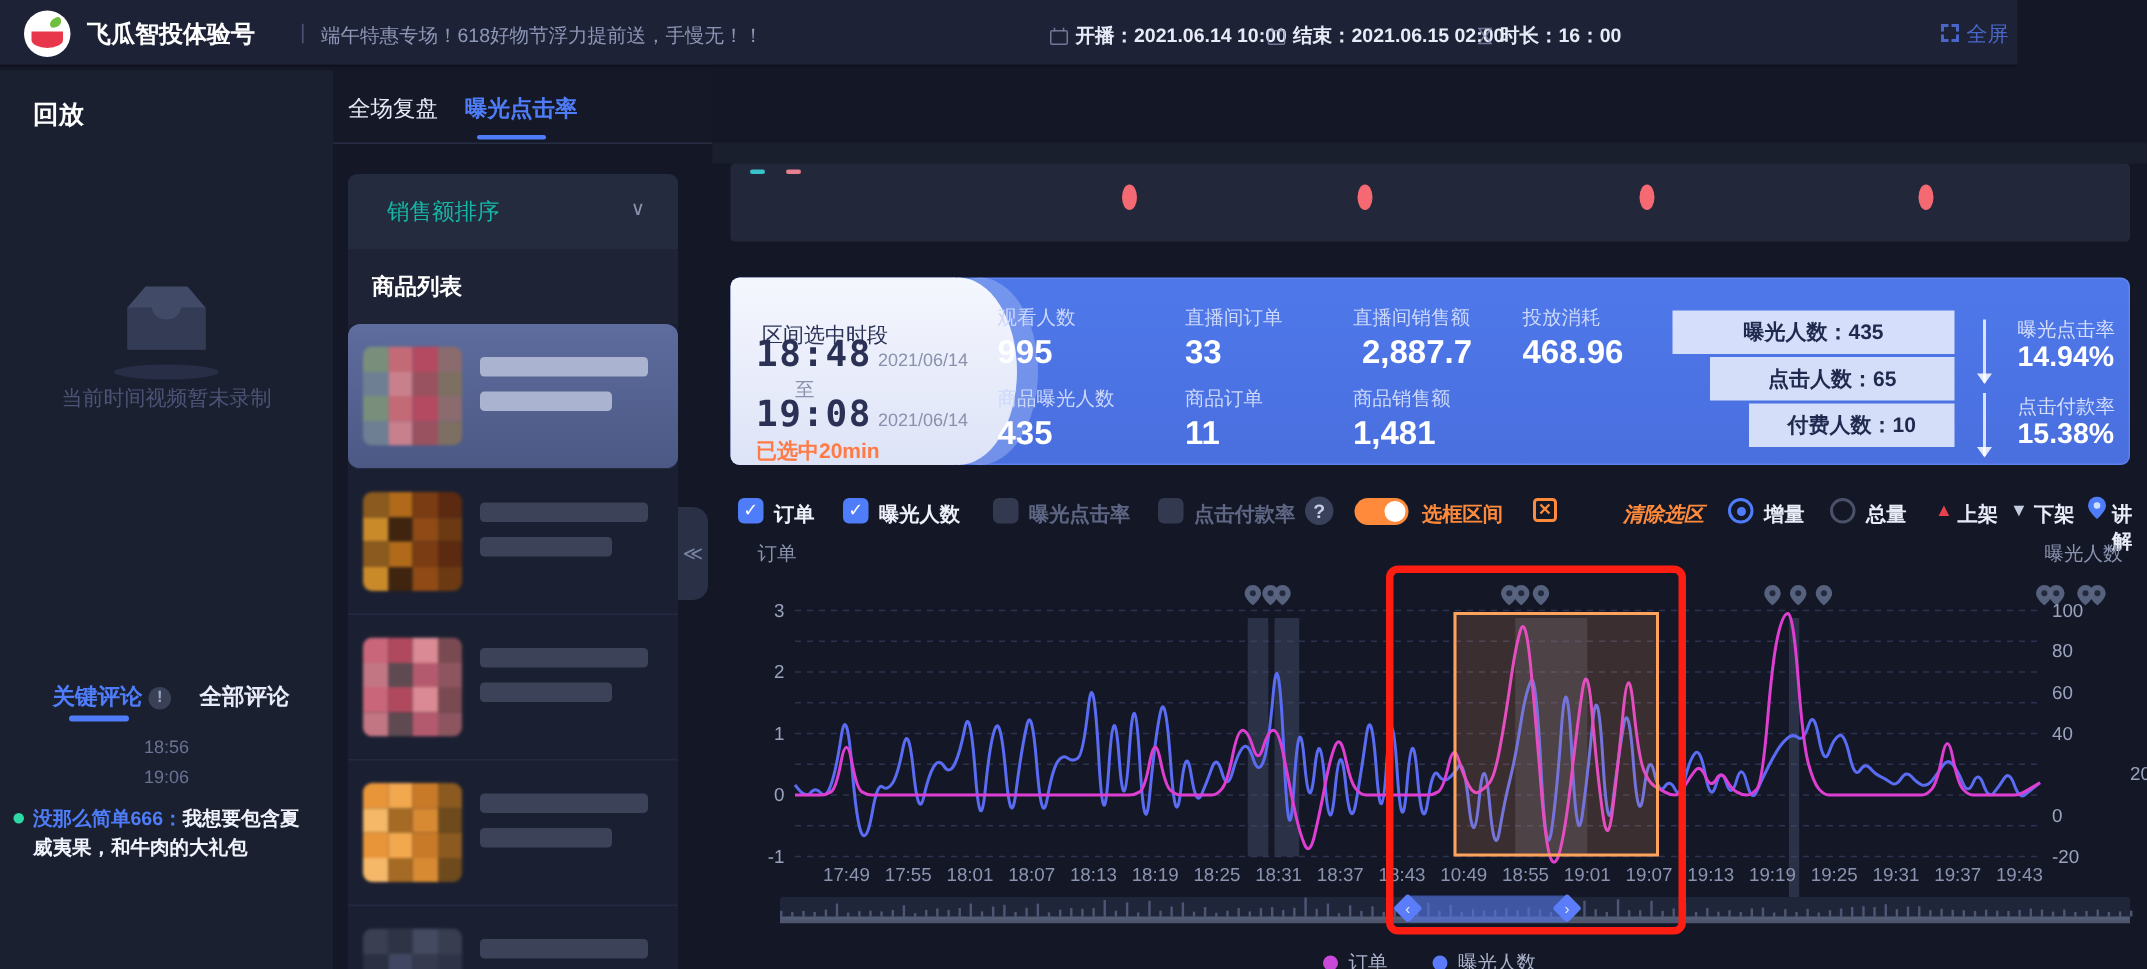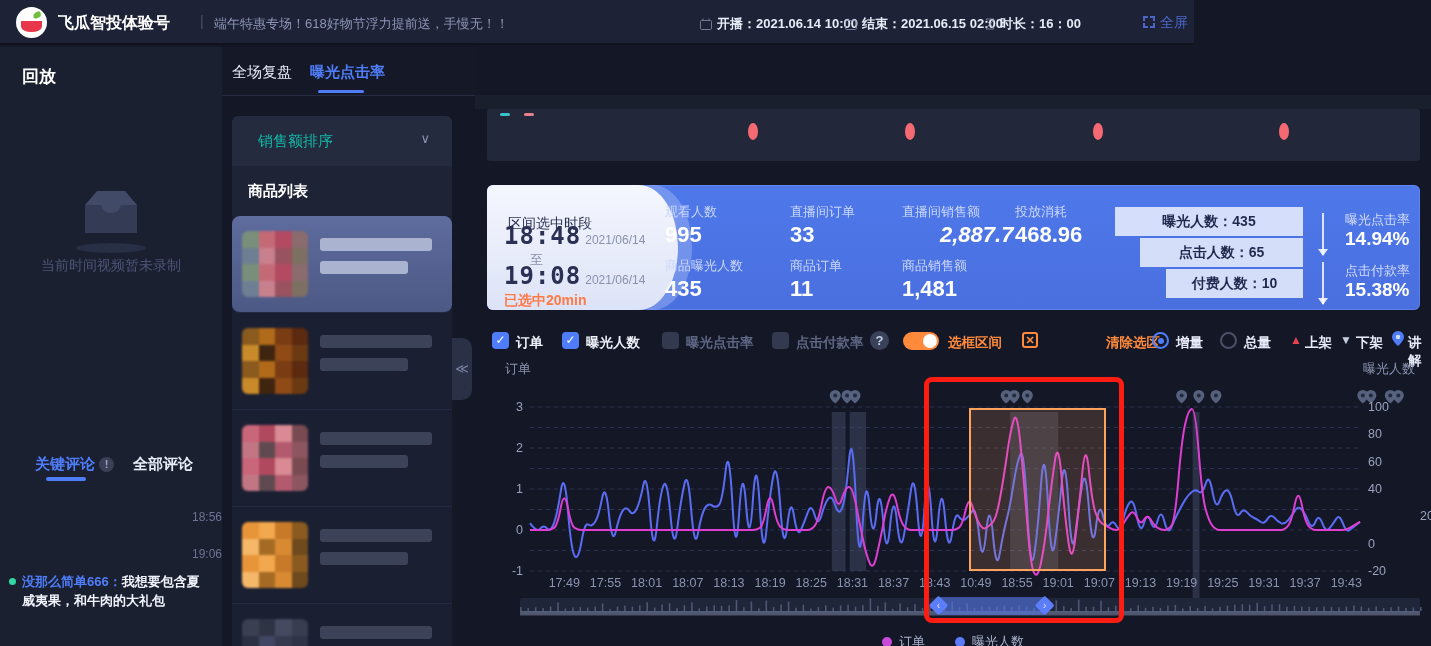--- a/index.html
+++ b/index.html
@@ -1,21 +1,21 @@
 <!DOCTYPE html>
 <html><head>
 <meta charset="utf-8">
 <style>
   * { margin:0; padding:0; box-sizing:border-box; }
   html,body { width:1431px; height:646px; overflow:hidden; background:#141826;
     font-family:"Liberation Sans", sans-serif; color:#dfe4f2; }
   .abs { position:absolute; }
 
   
-  #topbar { position:absolute; left:0; top:0; width:1194px; height:45px; background:#1d2236;
+  #topbar { position:absolute; left:0; top:0; width:1345px; height:45px; background:#1d2236;
     border-bottom:2px solid #10131e; }
   #logo { position:absolute; left:16px; top:7px; width:31px; height:31px; border-radius:50%;
     background:#fff; overflow:hidden; }
   #logo .melon { position:absolute; left:5px; top:14px; width:21px; height:11px;
     background:#e8374a; border-radius:0 0 21px 21px / 0 0 11px 11px; }
   #logo .leaf { position:absolute; left:17px; top:5px; width:8px; height:6px; background:#6fbe3e;
     border-radius:70% 30% 60% 40%; transform:rotate(-20deg); }
   .tb-title { position:absolute; left:58px; top:13px; font-size:16px; font-weight:bold; color:#fff; }
   .tb-div { position:absolute; left:200px; top:13px; color:#4a5270; font-size:14px; }
   .tb-sub { position:absolute; left:214px; top:15px; font-size:13px; color:#8d96b6; }
@@ -36,21 +36,21 @@
   #empty-shadow { position:absolute; left:76px; top:196px; width:70px; height:10px; border-radius:50%; background:#272e45; }
   #empty-text { position:absolute; left:0; top:210px; width:222px; text-align:center; font-size:14px; color:#4c5476; }
   #comment-tabs { position:absolute; left:0; top:400px; width:222px; }
   .ctab { position:absolute; top:8px; font-size:15px; font-weight:bold; }
   #ctab-key { left:35px; color:#4f7df9; }
   #ctab-all { left:133px; color:#e8ecf8; }
   .info-ico { display:inline-block; width:15px; height:15px; border-radius:50%; background:#3a4157;
     color:#9ba4c2; font-size:11px; text-align:center; line-height:15px; font-weight:bold; vertical-align:1px; margin-left:4px; }
   #ctab-underline { position:absolute; left:46px; top:30px; width:40px; height:4px; border-radius:2px; background:#4f7df9; }
   #comment-list { position:absolute; left:0; top:440px; width:222px; }
-  .c-time { text-align:right; font-size:12px; color:#6b7394; margin:23px 0 6px; }
+  .c-time { text-align:center; font-size:12px; color:#6b7394; margin:4px 0 6px; }
   .c-item { position:relative; padding:5px 12px 5px 22px; font-size:13px; line-height:19px; color:#f0f3fb; font-weight:bold; }
   .c-item .dot { position:absolute; left:9px; top:11px; width:7px; height:7px; border-radius:50%; background:#2ed9a3; }
   .c-name { color:#4f7df9; }
 
   
   #mid-tabs { position:absolute; left:222px; top:47px; width:253px; height:48px; background:#151927; }
   #tab-full { position:absolute; left:10px; top:16px; font-size:15px; color:#e6e9f5; cursor:pointer; }
   #tab-product { position:absolute; left:88px; top:16px; font-size:15px; font-weight:bold; color:#4f7df9; cursor:pointer; }
   #tab-underline { position:absolute; left:96px; top:43px; width:46px; height:3px; border-radius:2px; background:#4f7df9; }
   #mid-divider { position:absolute; left:222px; top:95px; width:253px; height:1px; background:#262c42; }
@@ -113,21 +113,21 @@
   .cbox.off { background:#333a50; }
   .clabel { position:absolute; top:334px; font-size:13.5px; font-weight:bold; cursor:pointer; }
   .clabel.on { color:#eef1fa; } .clabel.off { color:#5e6684; }
   #help-ico { position:absolute; left:870px; top:331px; width:19px; height:19px; border-radius:50%;
     background:#3a415a; color:#c6cde4; font-size:13px; font-weight:bold; text-align:center; line-height:19px; cursor:pointer; }
   #toggle { position:absolute; left:903px; top:332px; width:36px; height:18px; border-radius:9px; background:#ff8a3c; cursor:pointer; }
   #toggle .knob { position:absolute; right:2px; top:2px; width:14px; height:14px; border-radius:50%; background:#fff; }
   #toggle-label { position:absolute; left:948px; top:334px; font-size:13.5px; font-weight:bold; color:#ff8a3c; }
   #clear-ico { position:absolute; left:1022px; top:332px; width:16px; height:16px; border:2px solid #ff8a3c;
     border-radius:3px; color:#ff8a3c; font-size:11px; text-align:center; line-height:13px; font-weight:bold; cursor:pointer; }
-  #clear-label { position:absolute; left:1106px; top:334px; font-size:13.5px; font-weight:bold; color:#ff8a3c; cursor:pointer; }
+  #clear-label { position:absolute; left:1082px; top:334px; font-size:13.5px; font-weight:bold; color:#ff8a3c; cursor:pointer;font-style:italic; }
   .radio { position:absolute; top:332px; width:17px; height:17px; border-radius:50%; cursor:pointer; }
   .radio.sel { border:2px solid #4f7df9; } .radio.sel i { position:absolute; left:3.5px; top:3.5px; width:6px; height:6px;
     border-radius:50%; background:#4f7df9; }
   .radio.unsel { border:2px solid #4a5168; }
   .rlabel { position:absolute; top:334px; font-size:13.5px; font-weight:bold; color:#e8ecf8; }
   .mk { position:absolute; top:333px; font-size:12px; }
   .mklabel { position:absolute; top:334px; font-size:13.5px; font-weight:bold; color:#e8ecf8; }
 
   
   #axis-left-title { position:absolute; left:505px; top:360px; font-size:13px; color:#8a93b0; }
@@ -338,21 +338,21 @@
 <div id="clock-start" class="sw"><span class="clock">18:48</span><span class="cdate">2021/06/14</span></div>
 <div id="period-to" class="sw">至</div>
 <div id="clock-end" class="sw"><span class="clock">19:08</span><span class="cdate">2021/06/14</span></div>
 <div id="period-selected" class="sw">已选中20min</div>
 
 <div class="m-label" style="left:665px; top:203px;">观看人数</div>
 <div class="m-value" style="left:665px; top:222px;">995</div>
 <div class="m-label" style="left:790px; top:203px;">直播间订单</div>
 <div class="m-value" style="left:790px; top:222px;">33</div>
 <div class="m-label" style="left:902px; top:203px;">直播间销售额</div>
-<div class="m-value" style="left:940px; top:222px;font-style:italic;">2,887.7</div>
+<div class="m-value" style="left:908px; top:222px;">2,887.7</div>
 <div class="m-label" style="left:1015px; top:203px;">投放消耗</div>
 <div class="m-value" style="left:1015px; top:222px;">468.96</div>
 <div class="m-label" style="left:665px; top:257px;">商品曝光人数</div>
 <div class="m-value" style="left:665px; top:276px;">435</div>
 <div class="m-label" style="left:790px; top:257px;">商品订单</div>
 <div class="m-value" style="left:790px; top:276px;">11</div>
 <div class="m-label" style="left:902px; top:257px;">商品销售额</div>
 <div class="m-value" style="left:902px; top:276px;">1,481</div>
 
 <div class="funnel-bar" style="left:1115px; top:207px; width:188px;">曝光人数：435</div>

